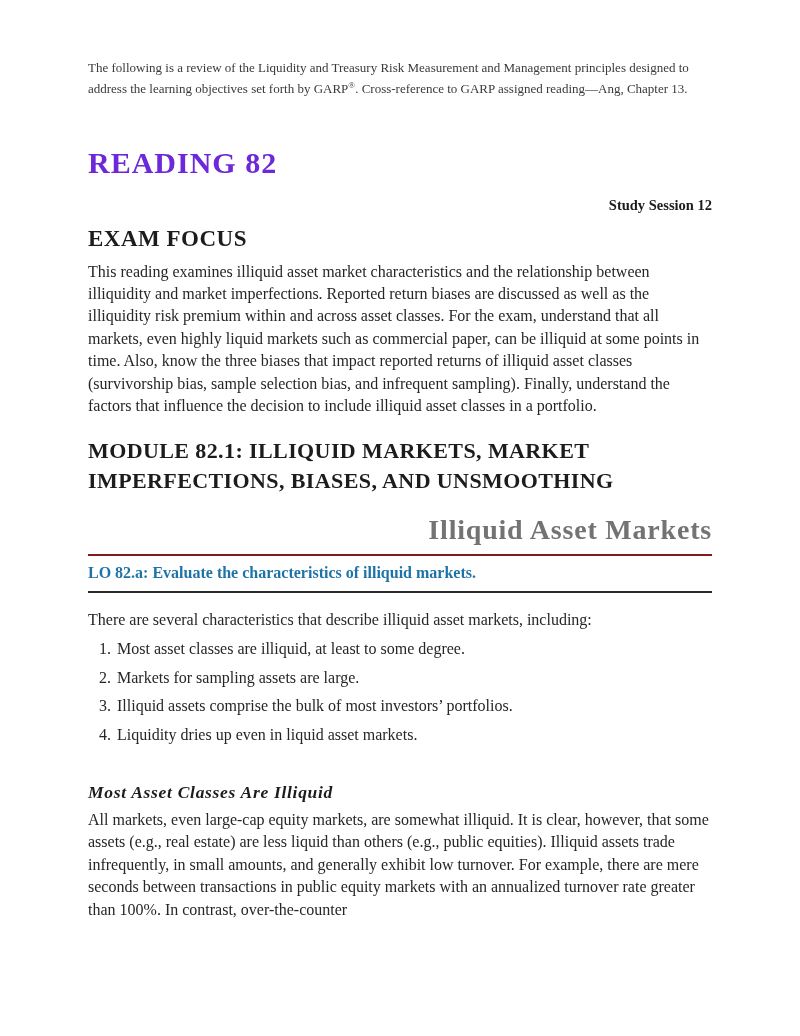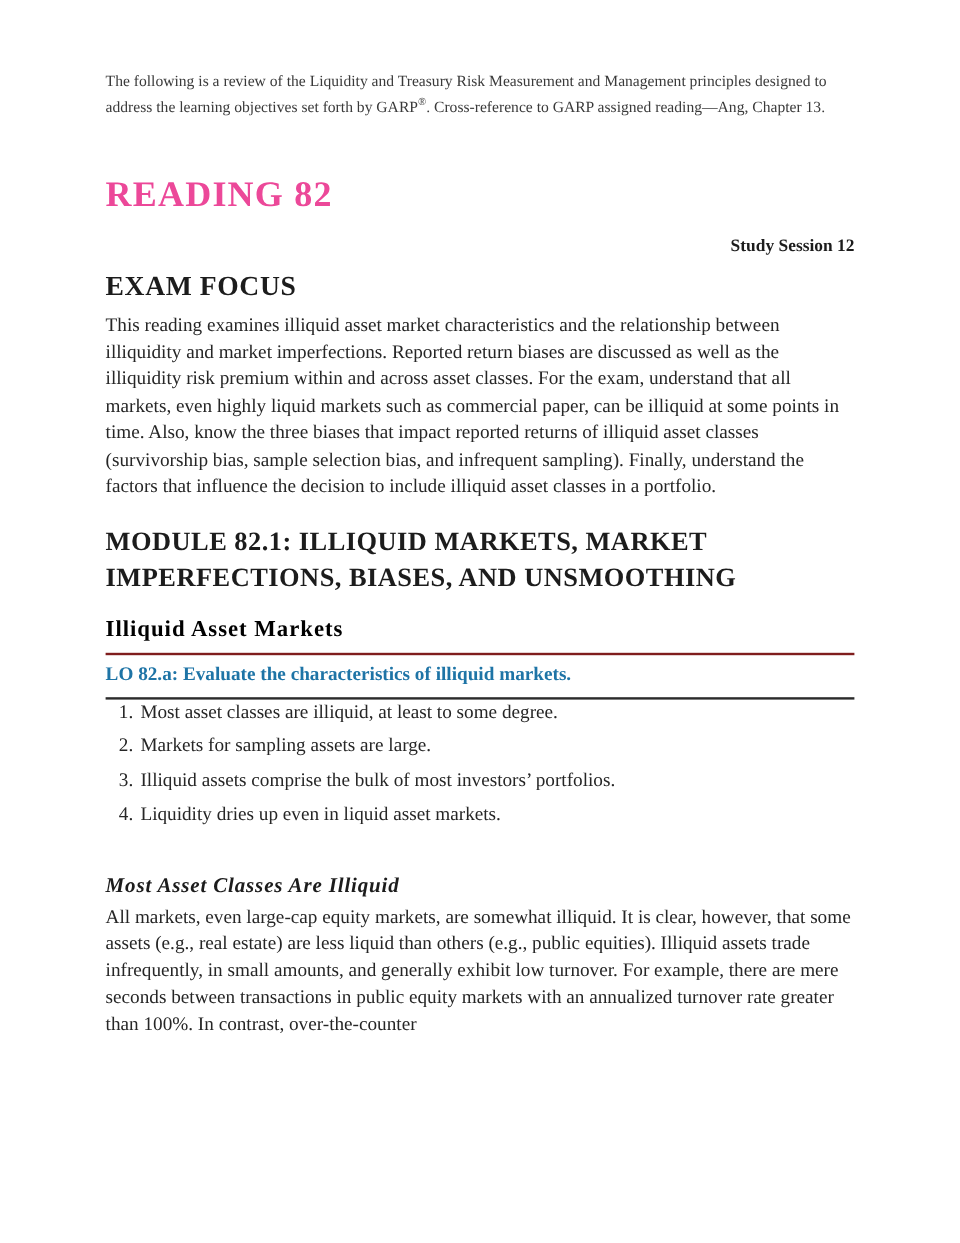--- a/index.html
+++ b/index.html
@@ -25,21 +25,21 @@
   }
   .notice sup {
     font-size: 9px;
     vertical-align: super;
     line-height: 0;
   }
   .reading-kicker {
     font-size: 30px;
     font-weight: bold;
     letter-spacing: 1px;
-    color: #ec4899;
+    color: #6d28d9;
     margin-bottom: 17px;
   }
   .page-title {
     font-size: 35px;
     font-weight: bold;
     letter-spacing: 1px;
     color: #1e74a6;
     margin-bottom: 0;
   }
   .study-session {
@@ -65,25 +65,26 @@
   .h-module {
     font-size: 22px;
     font-weight: bold;
     letter-spacing: 0.4px;
     line-height: 1.33;
     color: #1c1c1c;
     max-width: 575px;
     margin-bottom: 19px;
   }
   .h-section {
-    font-size: 19px;
+    font-size: 28px;
     font-weight: bold;
     letter-spacing: 0.8px;
-    color: #000000;
+    color: #737373;
     margin-bottom: 8px;
+    text-align: right;
   }
   .lo-callout {
     border-top: 2px solid #7f1d1d;
     border-bottom: 2px solid #2b2b2b;
     padding: 8px 0 9px 0;
   }
   .lo-text {
     color: #1e74a6;
     font-weight: bold;
     font-size: 16px;
@@ -127,20 +128,21 @@
   <p class="body-p exam-p">This reading examines illiquid asset market characteristics and the relationship between illiquidity and market imperfections. Reported return biases are discussed as well as the illiquidity risk premium within and across asset classes. For the exam, understand that all markets, even highly liquid markets such as commercial paper, can be illiquid at some points in time. Also, know the three biases that impact reported returns of illiquid asset classes (survivorship bias, sample selection bias, and infrequent sampling). Finally, understand the factors that influence the decision to include illiquid asset classes in a portfolio.</p>
 
   <h2 class="h-module">MODULE 82.1: ILLIQUID MARKETS, MARKET IMPERFECTIONS, BIASES, AND UNSMOOTHING</h2>
 
   <h3 class="h-section">Illiquid Asset Markets</h3>
 
   <div class="lo-callout">
     <div class="lo-text">LO 82.a: Evaluate the characteristics of illiquid markets.</div>
   </div>
 
+  <p class="body-p intro-p">There are several characteristics that describe illiquid asset markets, including:</p>
 
   <ol class="char-list">
     <li>Most asset classes are illiquid, at least to some degree.</li>
     <li>Markets for sampling assets are large.</li>
     <li>Illiquid assets comprise the bulk of most investors’ portfolios.</li>
     <li>Liquidity dries up even in liquid asset markets.</li>
   </ol>
 
   <h4 class="h-sub">Most Asset Classes Are Illiquid</h4>
 

